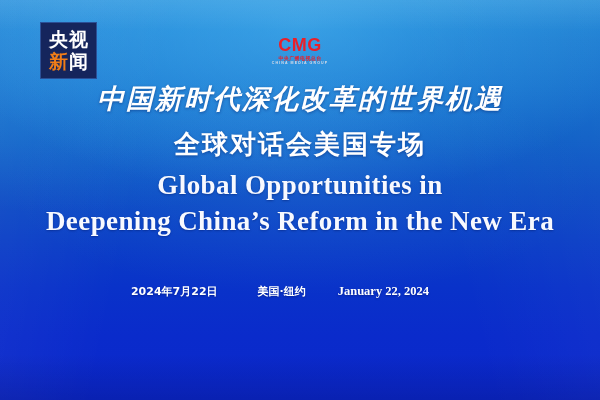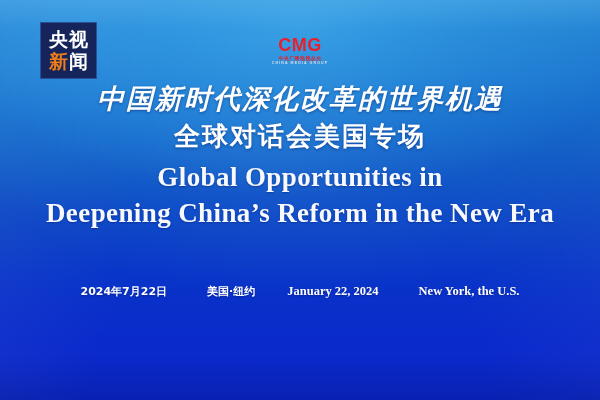--- a/index.html
+++ b/index.html
@@ -130,21 +130,21 @@
     font-family: "DejaVu Sans", "Liberation Sans", sans-serif;
     font-size: 27px;
     font-weight: 700;
     font-style: italic;
     color: #ffffff;
     letter-spacing: 2px;
     line-height: 34px;
     text-shadow: 0 1px 3px rgba(0,20,90,0.45);
   }
   .title-cn-2 {
-    margin-top: 4px;
+    margin-top: 12px;
     font-family: "DejaVu Sans", "Liberation Sans", sans-serif;
     font-size: 26px;
     font-weight: 700;
     color: #ffffff;
     letter-spacing: 2px;
     line-height: 32px;
     text-shadow: 0 1px 3px rgba(0,20,90,0.45);
   }
   .title-en {
     font-family: "Liberation Serif", "DejaVu Serif", serif;
@@ -219,16 +219,15 @@
     <div class="title-en line2">Deepening China’s Reform in the New Era</div>
   </div>
 
   <div class="meta-row">
     <span class="meta-item cn">2024年7月22日</span>
     <span class="meta-gap-a"></span>
     <span class="meta-item cn">美国·纽约</span>
     <span class="meta-gap-b"></span>
     <span class="meta-item en">January 22, 2024</span>
     <span class="meta-gap-c"></span>
-    <span class="meta-item en">New York, the U.S.</span>
   </div>
 
 </div>
 
 </body></html>

